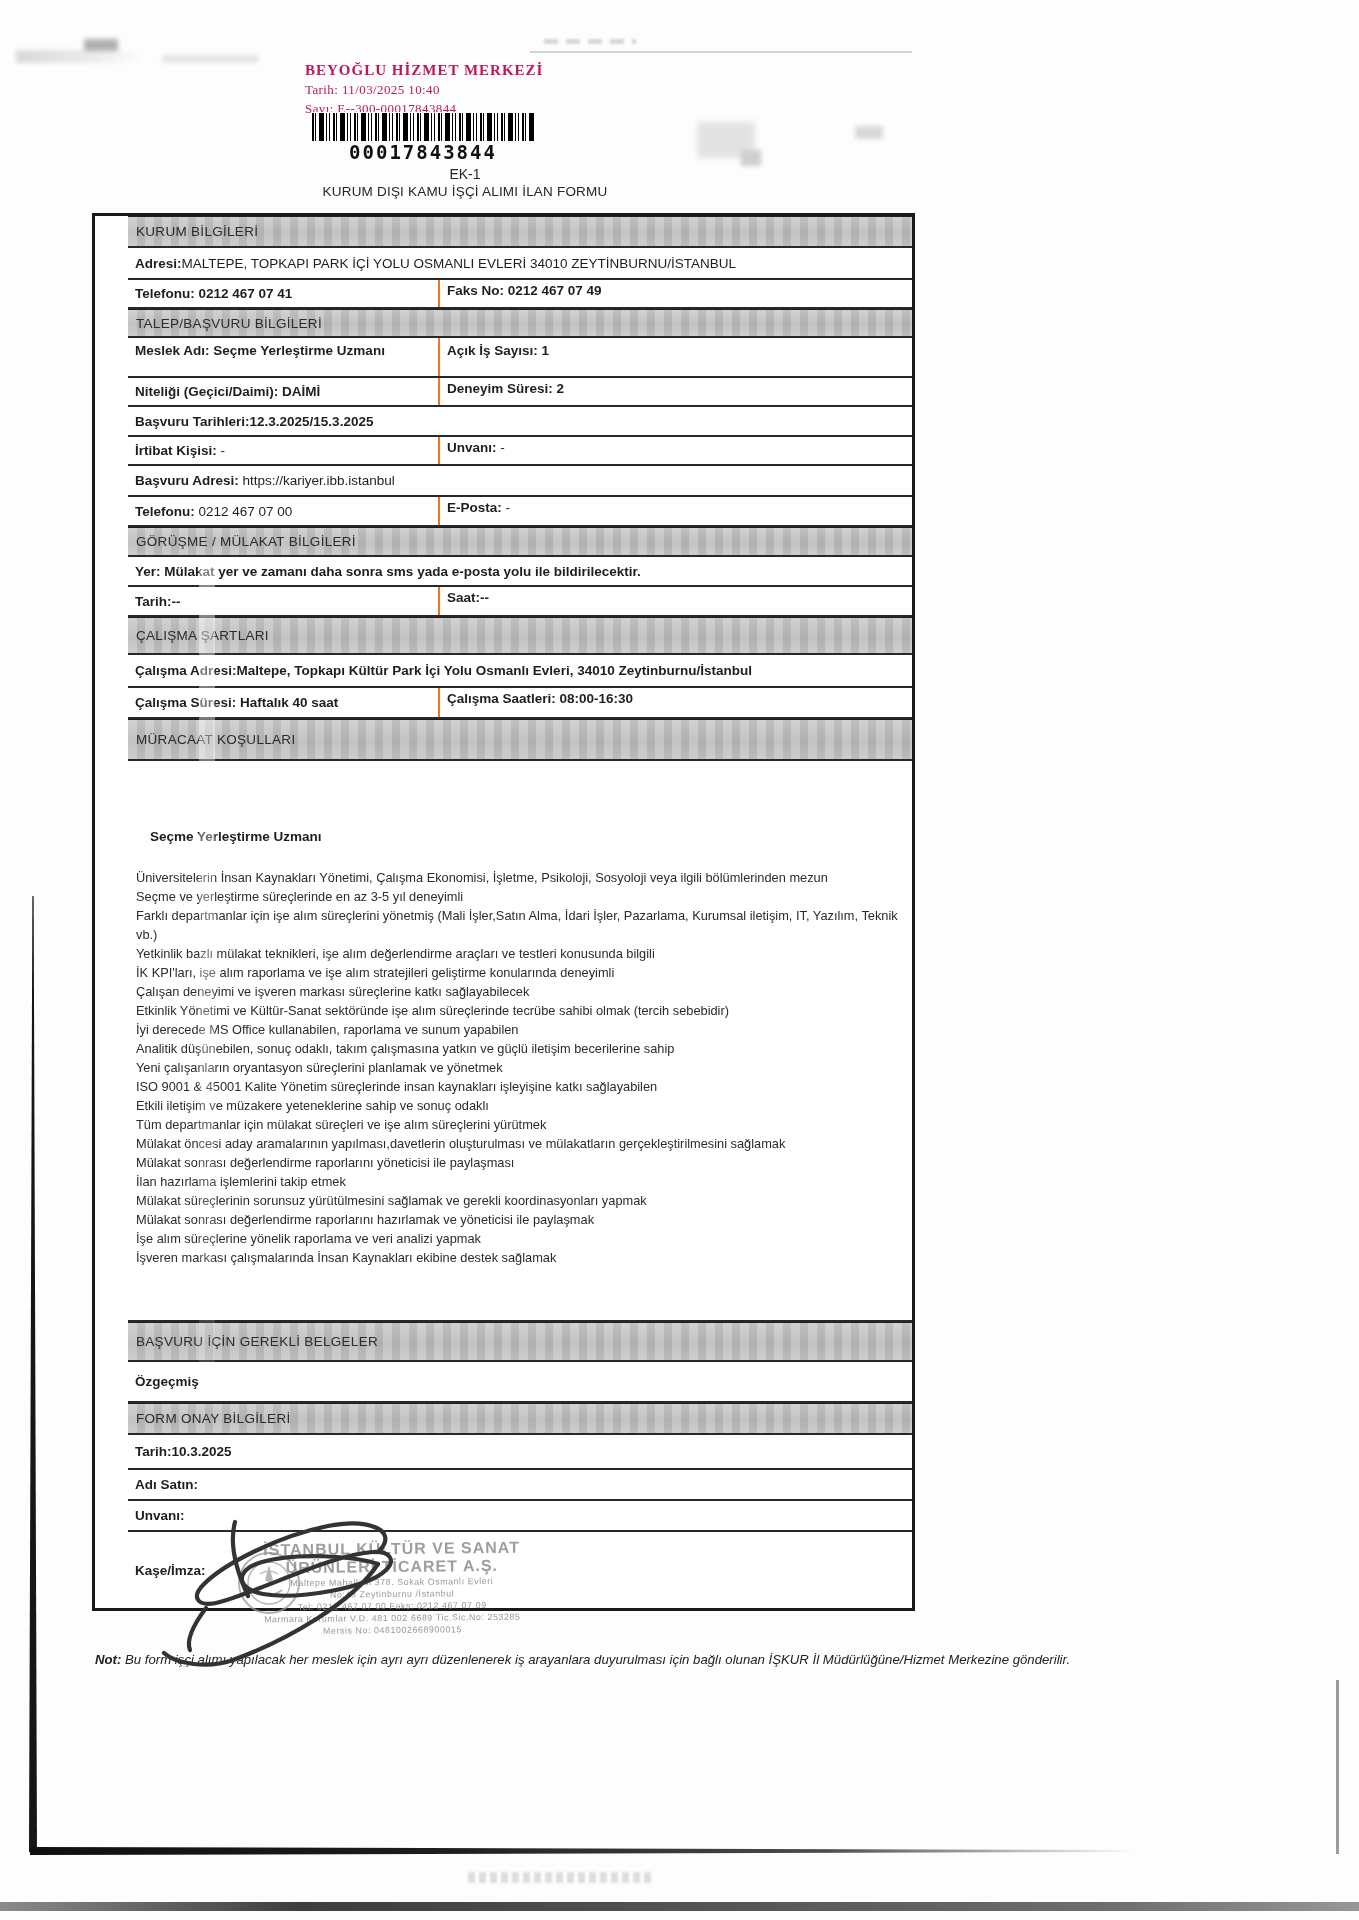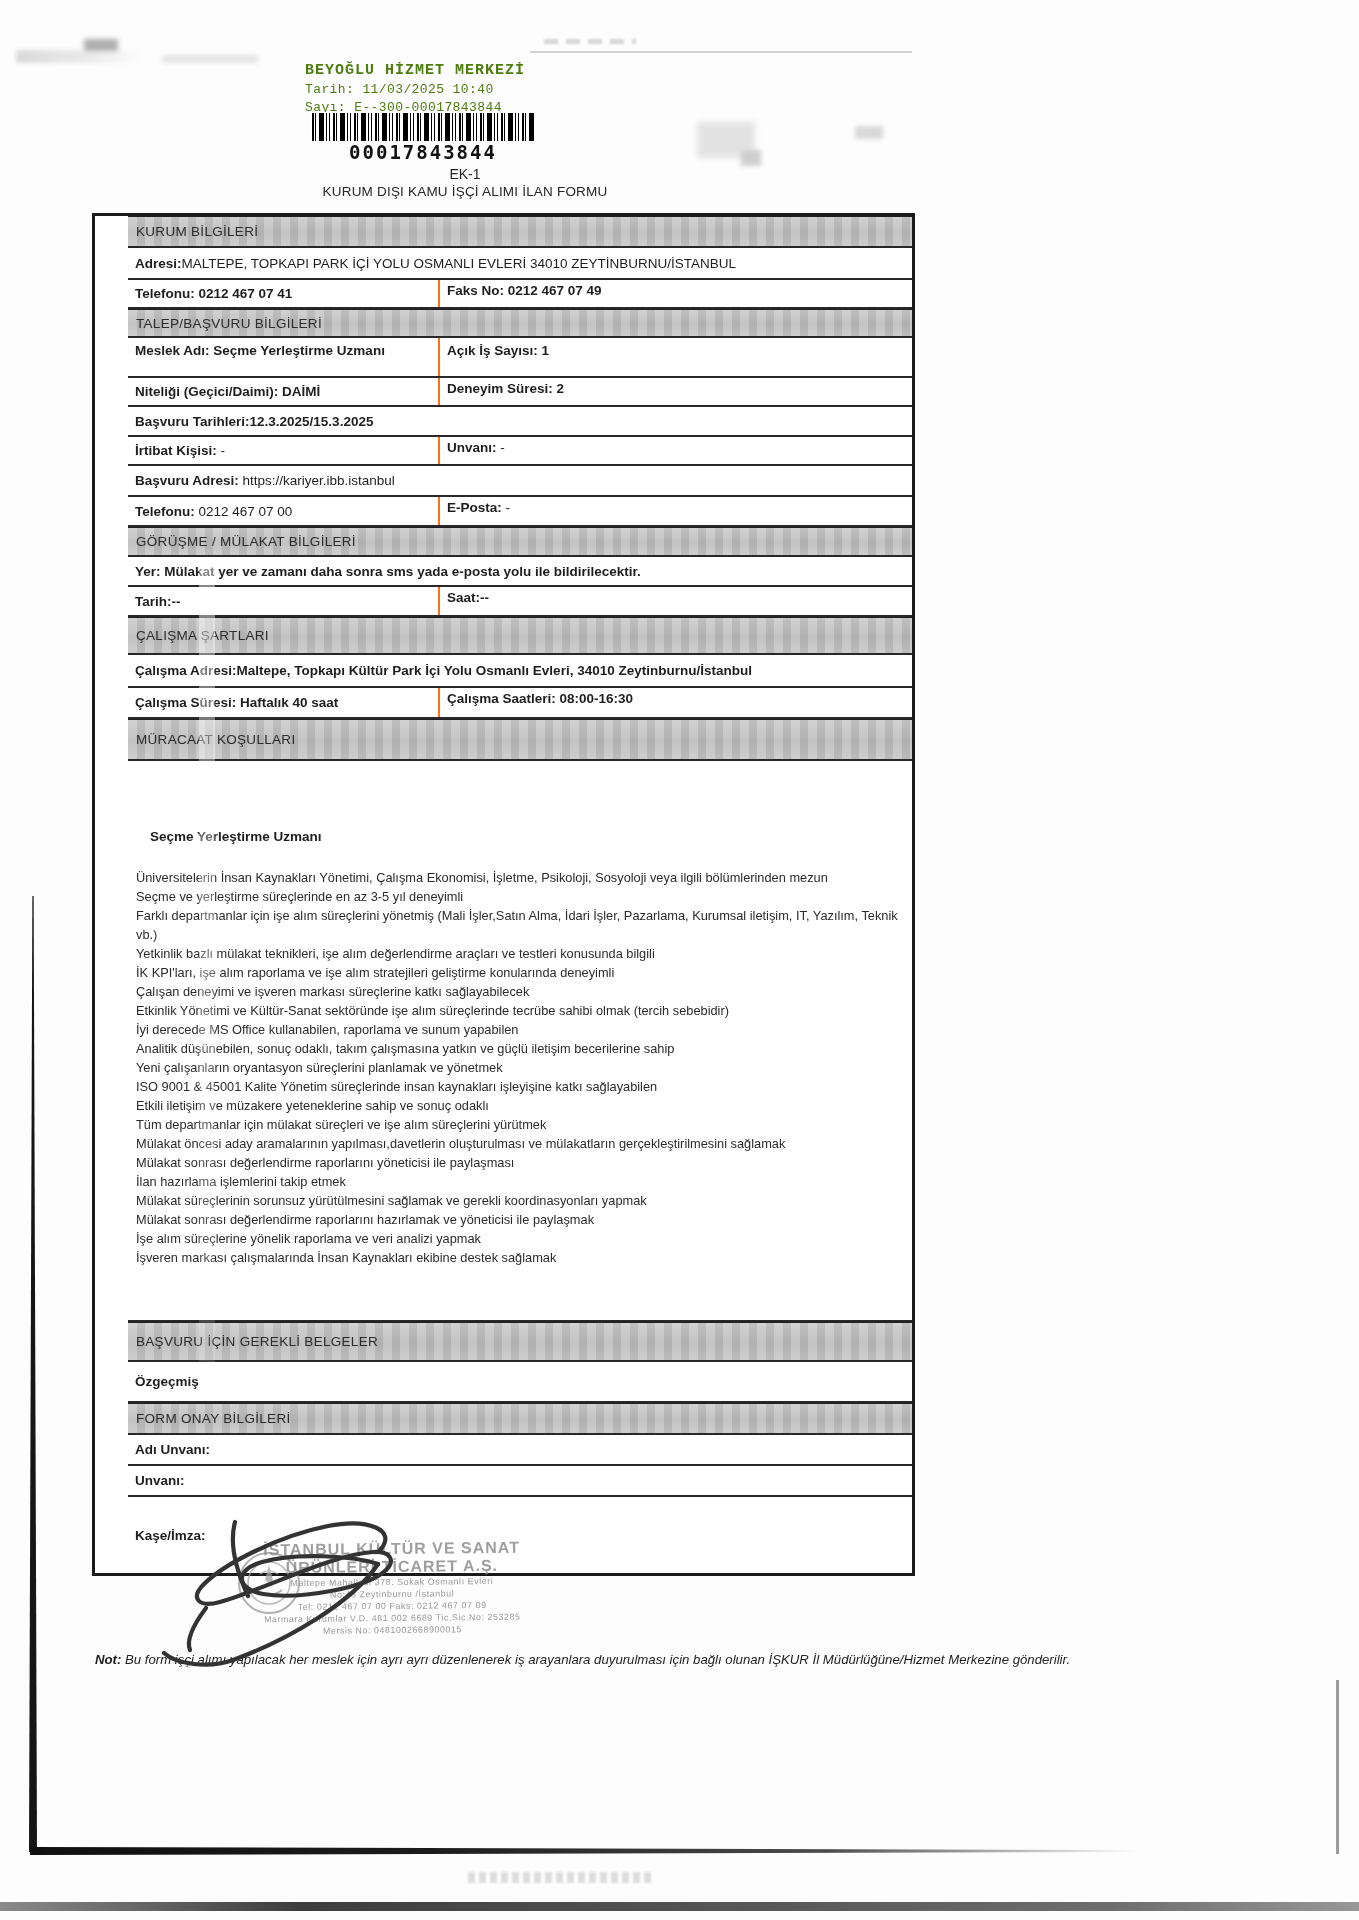--- a/index.html
+++ b/index.html
@@ -3,21 +3,21 @@
 <meta charset="utf-8">
 <style>
   * { margin:0; padding:0; box-sizing:border-box; }
   body { background:#e8e8e8; }
   .page {
     position:relative; width:1359px; height:1920px; margin:0 auto;
     background:#fdfdfd; overflow:hidden;
     font-family:"Liberation Sans", sans-serif; color:#1e1e1e;
   }
   
-  .hdr { position:absolute; left:305px; top:62px; font-family:Liberation Mono, monospace; color:#4d7c0f; }
+  .hdr { position:absolute; left:305px; top:62px; font-family:Liberation Serif, serif; color:#be185d; }
   .hdr-office { font-size:15px; letter-spacing:1px; font-weight:bold; }
   .hdr-line { font-size:13px; margin-top:3px; letter-spacing:.4px; }
   .barcode {
     position:absolute; left:312px; top:113px; width:222px; height:28px;
     background:repeating-linear-gradient(90deg,
       #000 0 2px, #fff 2px 3px, #000 3px 4px, #fff 4px 7px,
       #000 7px 12px, #fff 12px 14px, #000 14px 15px, #fff 15px 17px,
       #000 17px 18px, #fff 18px 21px);
     outline:1px solid #fff;
   }
@@ -309,24 +309,29 @@
     <div class="row" style="height:41px">
       <div class="cell">
         <span class="lbl">Özgeçmiş</span>
       </div>
     </div>
 
     <div class="row band" style="height:32px">
       <div class="cell">FORM ONAY BİLGİLERİ</div>
     </div>
 
+    <div class="row" style="height:35px">
+      <div class="cell">
+        <span class="lbl">Tarih:</span><span class="val">10.3.2025</span>
+      </div>
+    </div>
 
     <div class="row" style="height:31px">
       <div class="cell">
-        <span class="lbl">Adı Unvanı:</span>
+        <span class="lbl">Adı Satın:</span>
       </div>
     </div>
 
     <div class="row" style="height:31px">
       <div class="cell">
         <span class="lbl">Unvanı:</span>
       </div>
     </div>
 
     <div class="row" style="height:76px">

